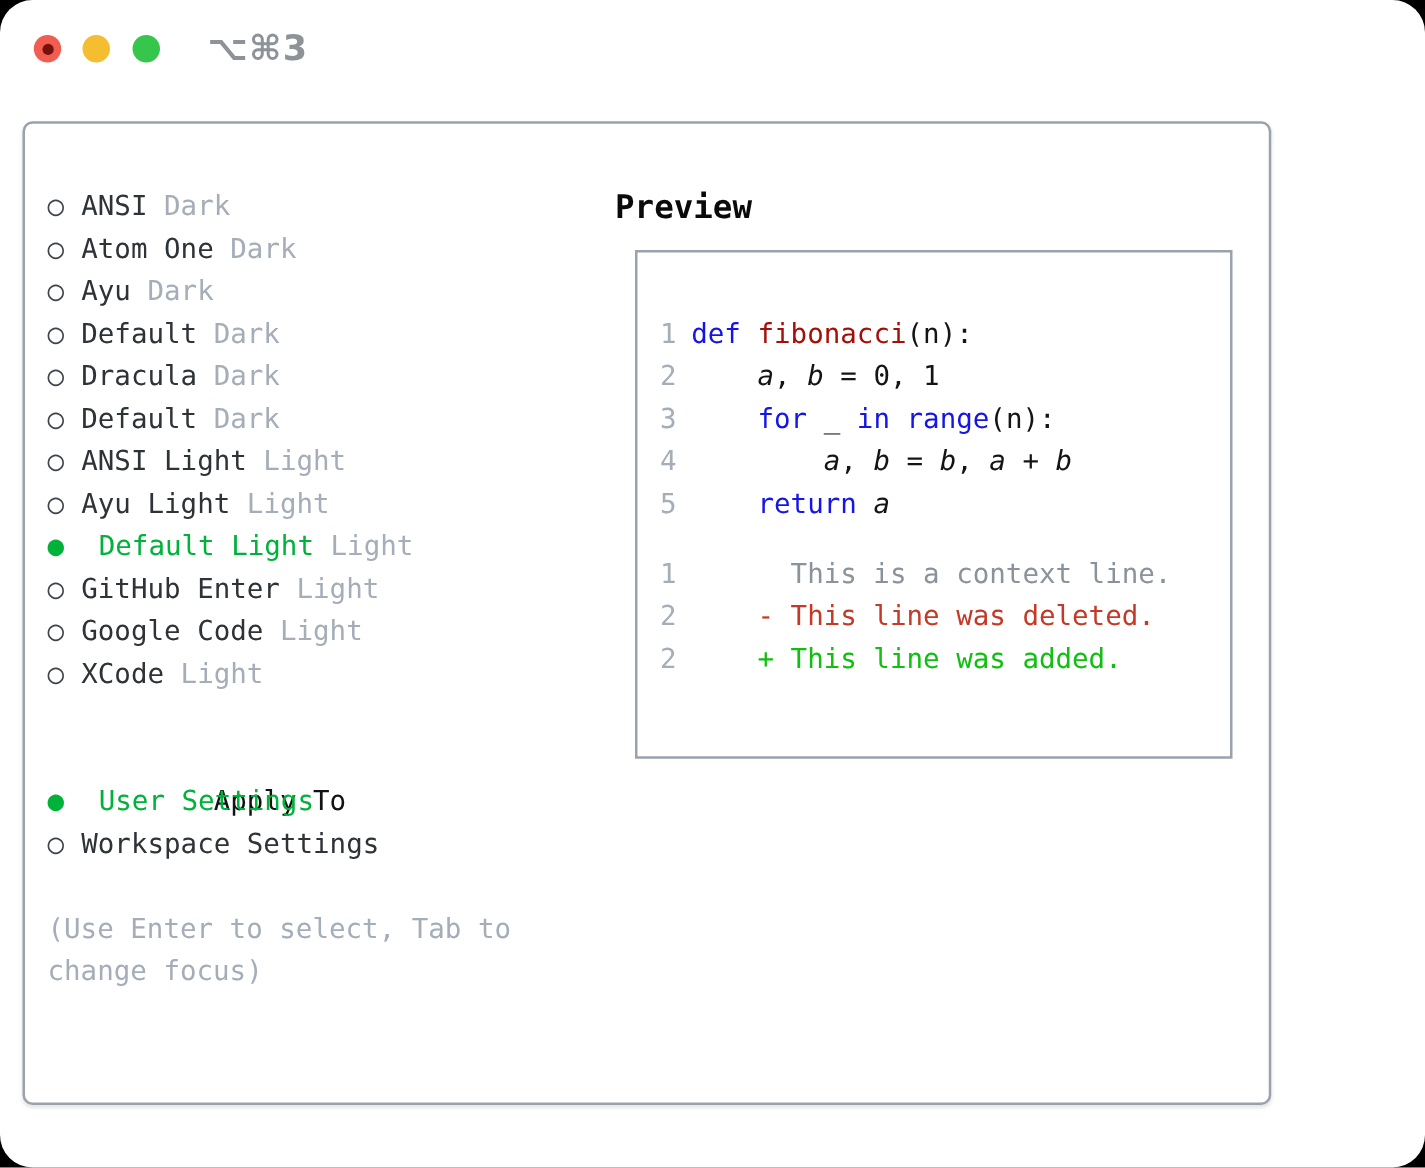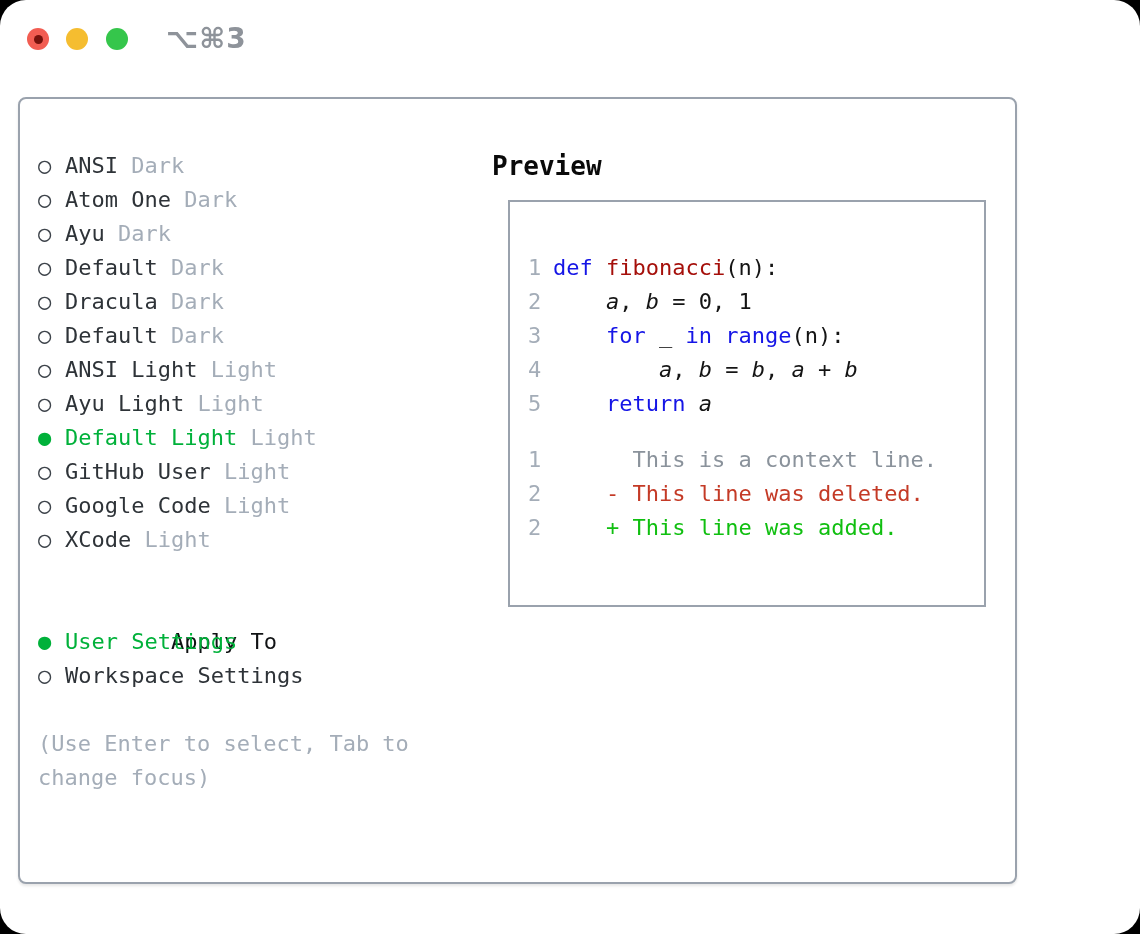--- a/index.html
+++ b/index.html
@@ -27,21 +27,21 @@
     border:2px solid var(--border);border-radius:8px;background:#fff;
     box-shadow:0 2px 3px rgba(0,0,0,.10);
   }
   .row{height:34px;line-height:34px;font-size:22px;white-space:pre;color:var(--text);}
   .marker{display:inline-block;width:27px;color:var(--marker);}
   .bold{font-weight:bold;color:#0a0a0a;}
   
   .left-col{position:absolute;left:18px;top:50px;width:462px;}
   .row.item .tname{color:var(--text);}
   .row.item .tvariant{color:var(--muted);}
-  .row.item.sel .tname{color:var(--green);}
+  .row.item.sel .tname{color:var(--green);margin-left:14px;}
   .row.item.sel .marker{color:var(--green);}
   .row.spacer{height:34px;}
   .header-plain{color:#101214;}
   .hint{
     width:430px;font-size:22px;line-height:34px;color:var(--muted);
     white-space:normal;word-spacing:normal;
   }
   
   .preview-header{position:absolute;left:472px;top:50px;font-size:26px;line-height:34px;}
   .preview-box{
@@ -79,21 +79,21 @@
       <div id="theme-list">
           <div class="row item"><span class="marker">○</span><span class="tname">ANSI</span><span class="tvariant"> Dark</span></div>
           <div class="row item"><span class="marker">○</span><span class="tname">Atom One</span><span class="tvariant"> Dark</span></div>
           <div class="row item"><span class="marker">○</span><span class="tname">Ayu</span><span class="tvariant"> Dark</span></div>
           <div class="row item"><span class="marker">○</span><span class="tname">Default</span><span class="tvariant"> Dark</span></div>
           <div class="row item"><span class="marker">○</span><span class="tname">Dracula</span><span class="tvariant"> Dark</span></div>
           <div class="row item"><span class="marker">○</span><span class="tname">Default</span><span class="tvariant"> Dark</span></div>
           <div class="row item"><span class="marker">○</span><span class="tname">ANSI Light</span><span class="tvariant"> Light</span></div>
           <div class="row item"><span class="marker">○</span><span class="tname">Ayu Light</span><span class="tvariant"> Light</span></div>
           <div class="row item sel"><span class="marker">●</span><span class="tname">Default Light</span><span class="tvariant"> Light</span></div>
-          <div class="row item"><span class="marker">○</span><span class="tname">GitHub User</span><span class="tvariant"> Light</span></div>
+          <div class="row item"><span class="marker">○</span><span class="tname">GitHub Enter</span><span class="tvariant"> Light</span></div>
           <div class="row item"><span class="marker">○</span><span class="tname">Google Code</span><span class="tvariant"> Light</span></div>
           <div class="row item"><span class="marker">○</span><span class="tname">XCode</span><span class="tvariant"> Light</span></div>
         </div>
       <div class="row spacer"></div>
       <div class="row">
         <span class="marker"> </span><span class="header-plain">Apply To</span>
       </div>
       <div id="apply-list">
           <div class="row item sel"><span class="marker">●</span><span class="tname">User Settings</span></div>
           <div class="row item"><span class="marker">○</span><span class="tname">Workspace Settings</span></div>

